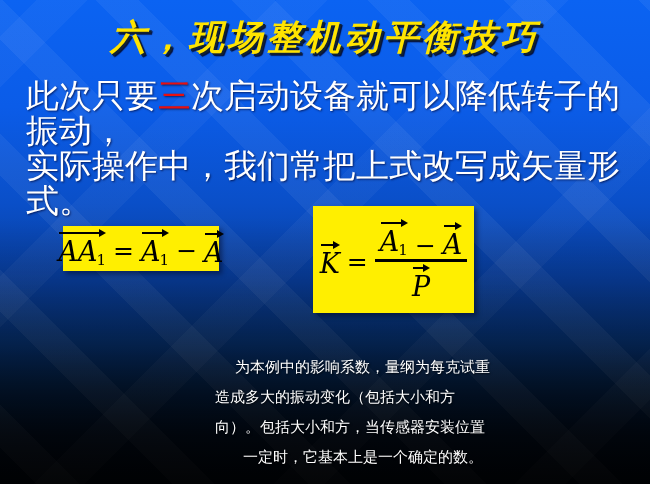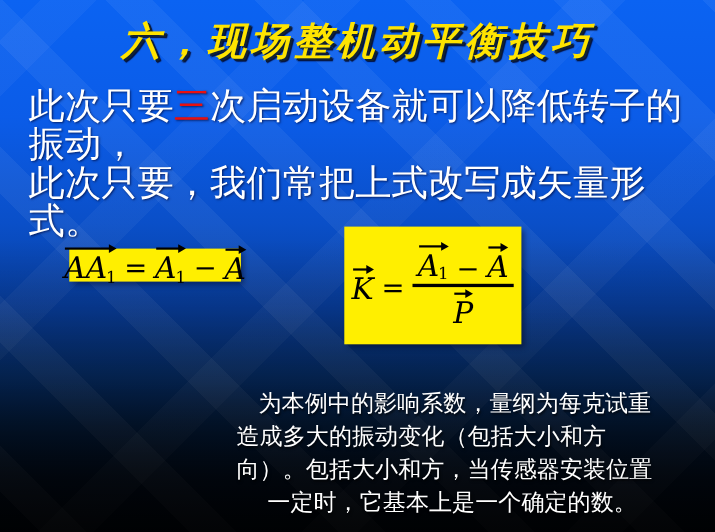--- a/index.html
+++ b/index.html
@@ -95,21 +95,21 @@
     position: absolute;
     background: #ffef00;
     color: #000;
     box-shadow: 3px 3px 5px rgba(0,0,20,0.45);
     display: flex;
     align-items: center;
     justify-content: center;
     font-family: "DejaVu Serif", serif;
     font-style: italic;
   }
-  #fbox1 { left: 63px;  top: 226px; width: 156px; height: 30px; }
+  #fbox1 { left: 63px;  top: 226px; width: 156px; height: 45px; }
   #fbox2 { left: 313px; top: 206px; width: 161px; height: 107px; }
 
   .eq { display: flex; align-items: center; white-space: nowrap; }
   .op {
     font-style: normal;
     font-size: 25px;
     padding: 0 7px;
     position: relative;
     top: 2px;
   }
@@ -162,21 +162,21 @@
   .frac .bar { width: 100%; height: 3px; background: #000; }
   .frac .den { padding: 2px 5px 0 5px; display: flex; justify-content: center; }
 
   
   .body-lower {
     position: absolute;
     left: 215px;
     top: 352px;
     width: 430px;
     font-family: "DejaVu Serif", serif;
-    font-size: 21px;
+    font-size: 15px;
     line-height: 30px;
     color: #ffffff;
     text-shadow: 1px 1px 2px rgba(0,0,0,0.75);
   }
   .body-lower .l1 { text-indent: 20px; }
   .body-lower .l4 { margin-left: 28px; }
 </style>
 </head>
 <body>
 
@@ -186,21 +186,21 @@
   <div id="vign"></div>
 
   <div id="content">
 
     <div class="title">六，现场整机动平衡技巧</div>
 
     <div class="body-upper">
       <div>
         <span>此次只要</span><span class="hl">三</span><span>次启动设备就可以降低转子的振动，</span>
       </div>
-      <div>此次只要，我们常把上式改写成矢量形式。</div>
+      <div>实际操作中，我们常把上式改写成矢量形式。</div>
     </div>
 
     <div class="fbox" id="fbox1">
       <div class="eq">
         <span class="vec wide">
           <span class="lt"><span>AA</span><sub>1</sub></span>
         </span>
         <span class="op">=</span>
         <span class="vec">
           <span class="lt"><span>A</span><sub>1</sub></span>

